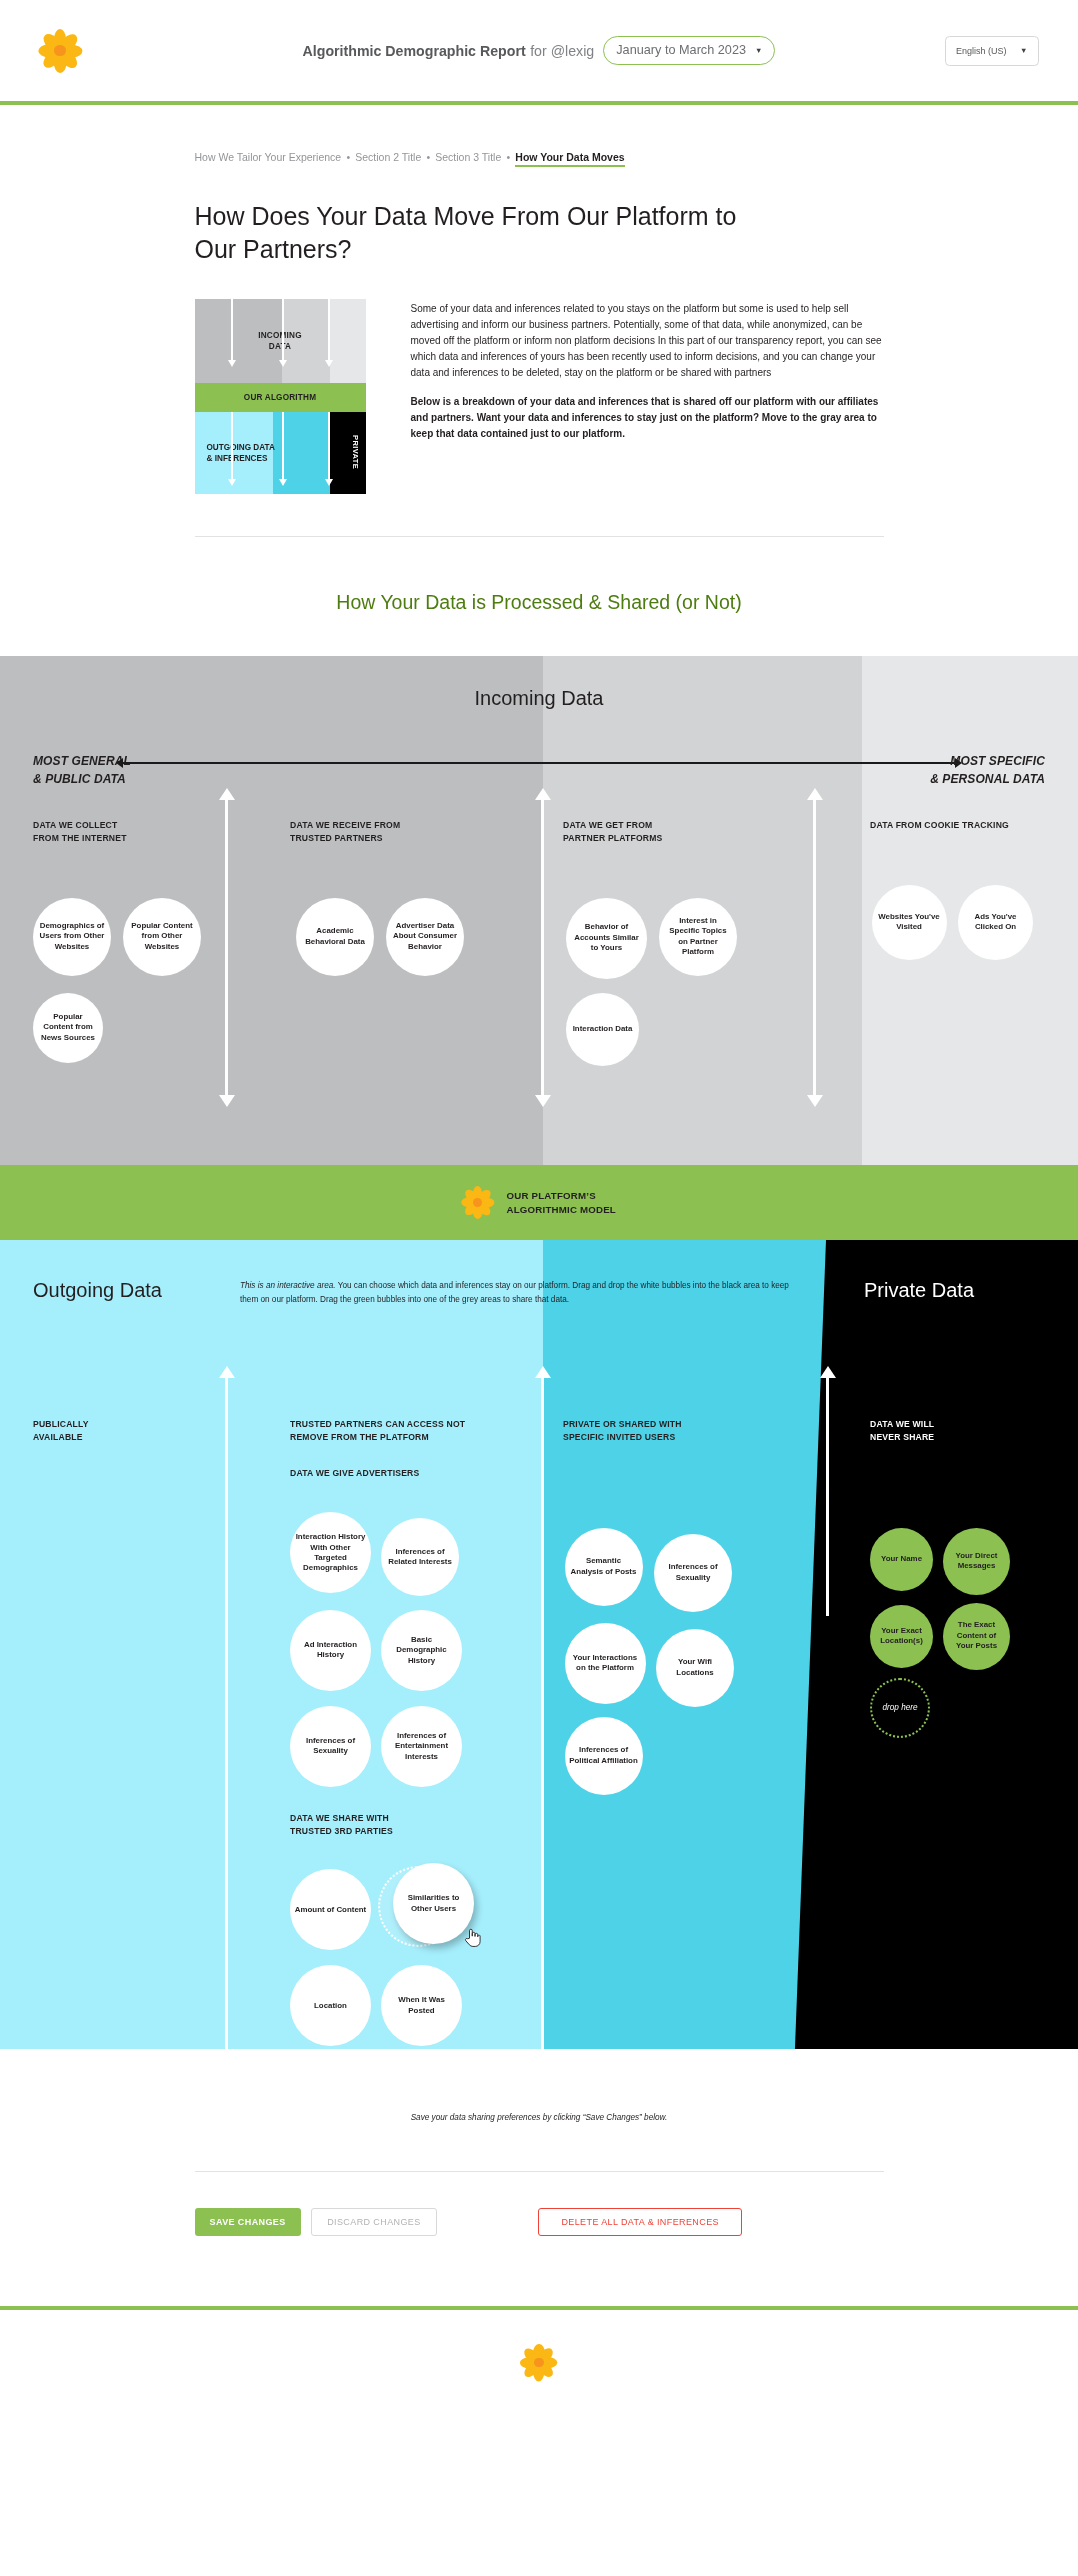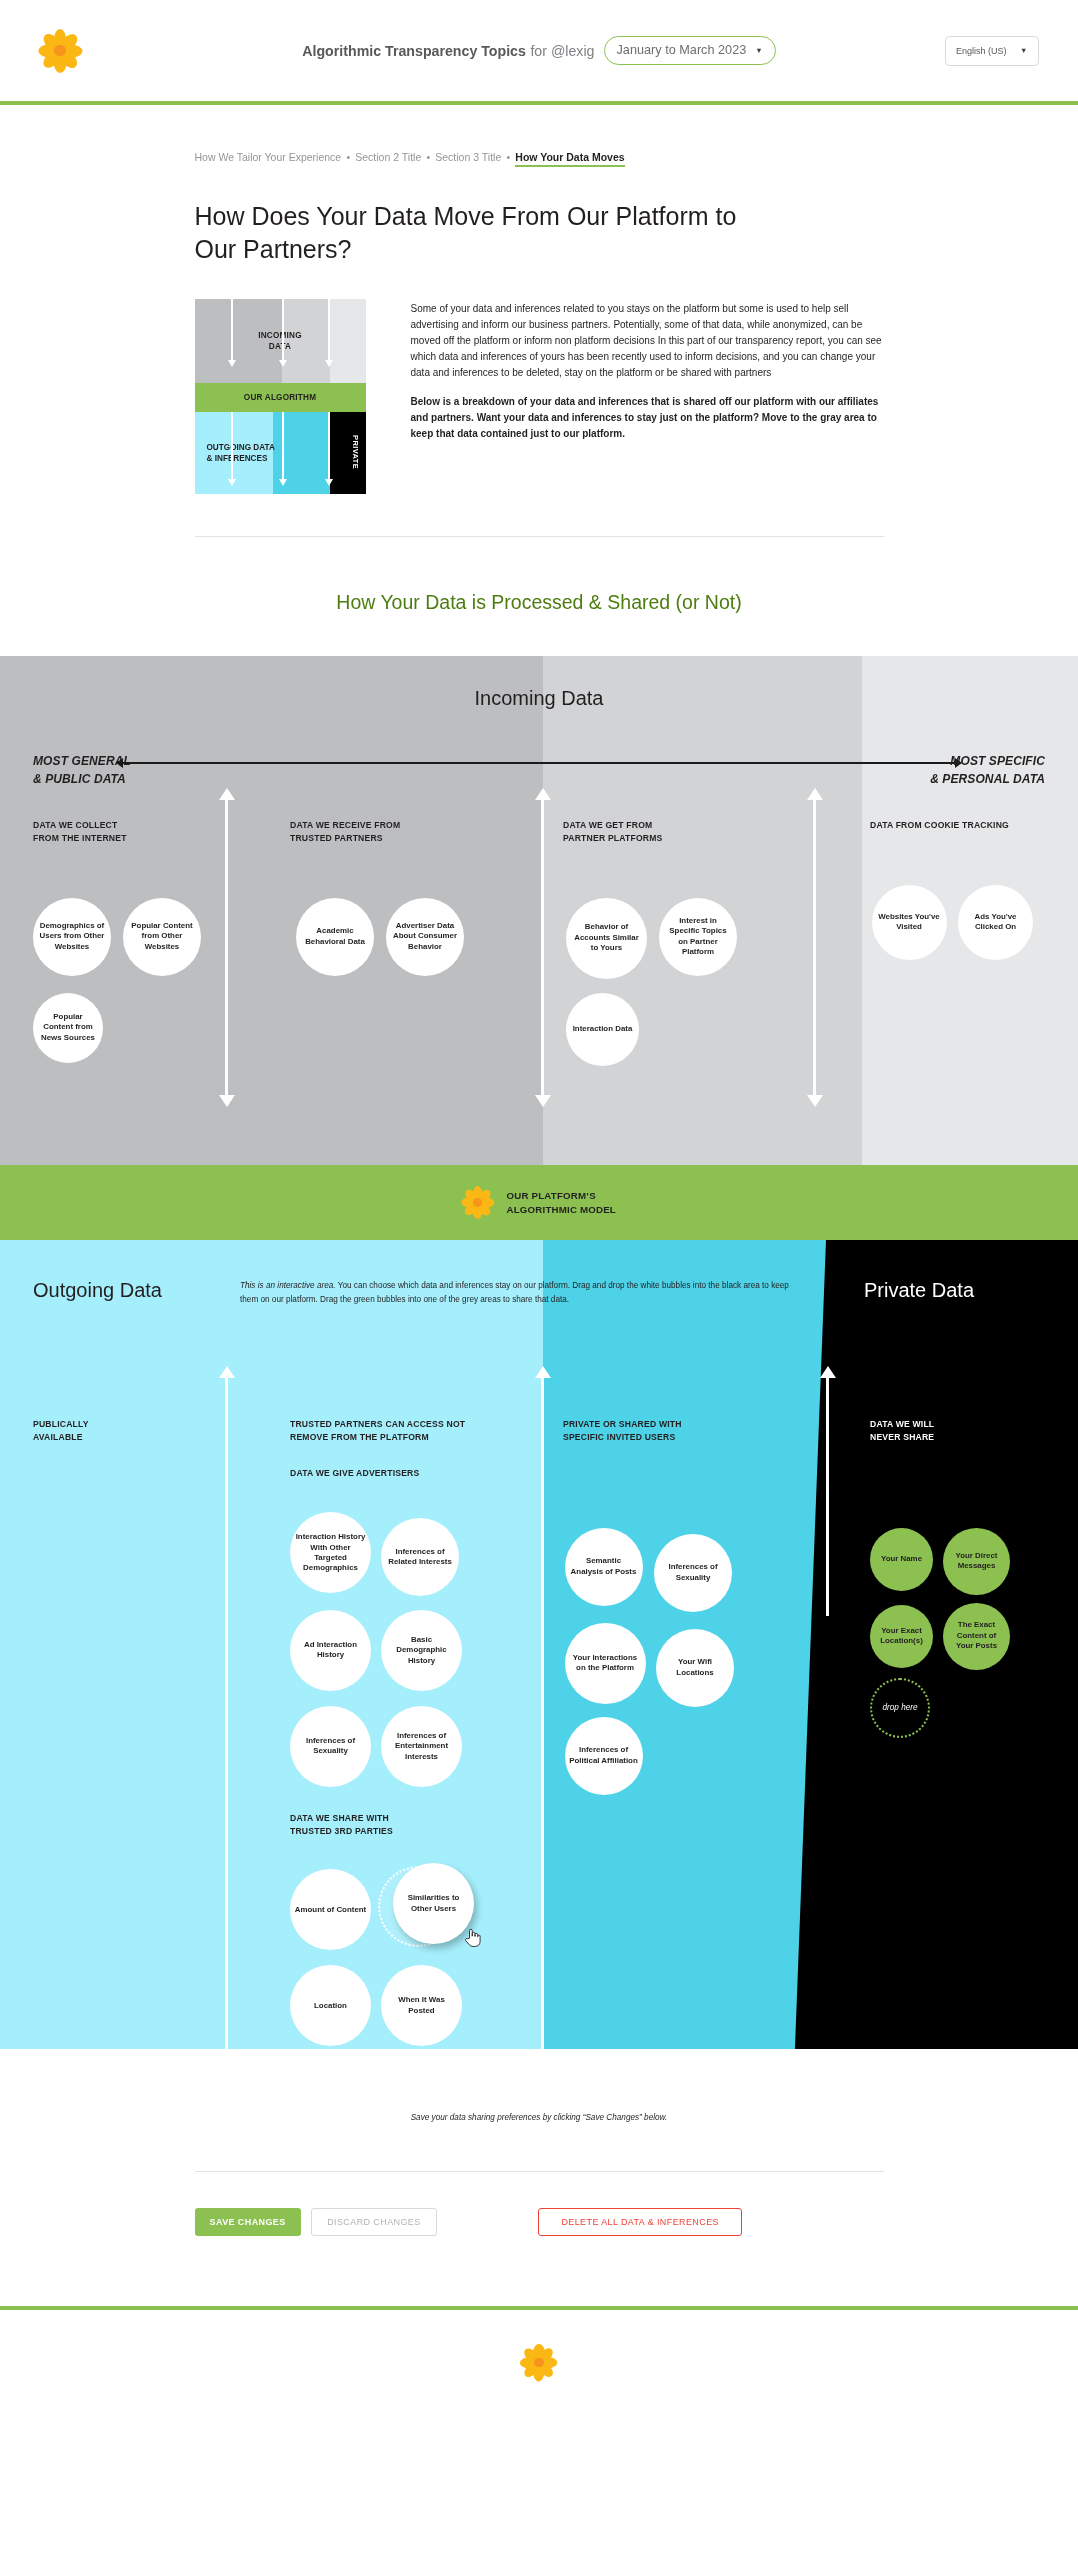--- a/index.html
+++ b/index.html
@@ -251,21 +251,21 @@
       <div class="petal" style="width: 12.7px; height: 22px; margin-left: -6.4px; margin-top: -22px; transform: rotate(45deg);"></div>
       <div class="petal" style="width: 12.7px; height: 22px; margin-left: -6.4px; margin-top: -22px; transform: rotate(90deg);"></div>
       <div class="petal" style="width: 12.7px; height: 22px; margin-left: -6.4px; margin-top: -22px; transform: rotate(135deg);"></div>
       <div class="petal" style="width: 12.7px; height: 22px; margin-left: -6.4px; margin-top: -22px; transform: rotate(180deg);"></div>
       <div class="petal" style="width: 12.7px; height: 22px; margin-left: -6.4px; margin-top: -22px; transform: rotate(225deg);"></div>
       <div class="petal" style="width: 12.7px; height: 22px; margin-left: -6.4px; margin-top: -22px; transform: rotate(270deg);"></div>
       <div class="petal" style="width: 12.7px; height: 22px; margin-left: -6.4px; margin-top: -22px; transform: rotate(315deg);"></div>
       <div class="flower-core" style="width: 11.2px; height: 11.2px; margin-left: -5.6px; margin-top: -5.6px;"></div>
     </div>
   <div class="header-center">
-    <span class="report-title">Algorithmic Transparency Topics</span>
+    <span class="report-title">Algorithmic Demographic Report</span>
     <span class="report-for">for @lexig</span>
     <div class="date-select">
       <span class="val">January to March 2023</span>
       <span class="caret">▼</span>
     </div>
   </div>
   <div class="lang-select">
     <span class="val">English (US)</span>
     <span class="caret">▼</span>
   </div>

